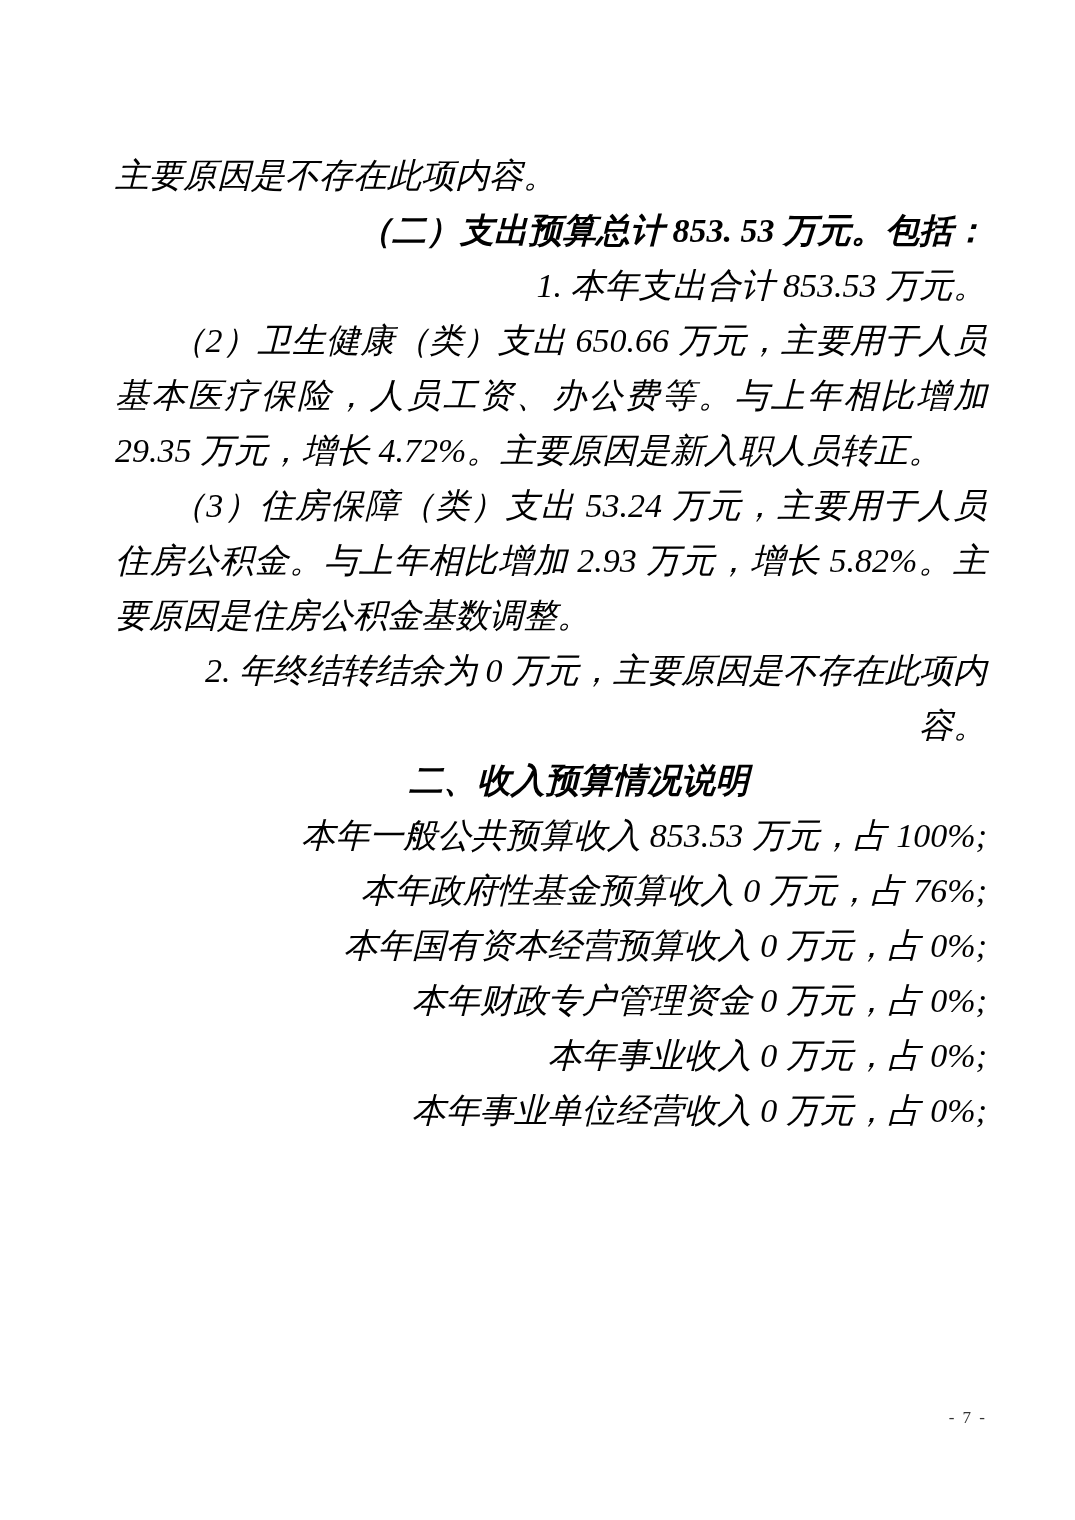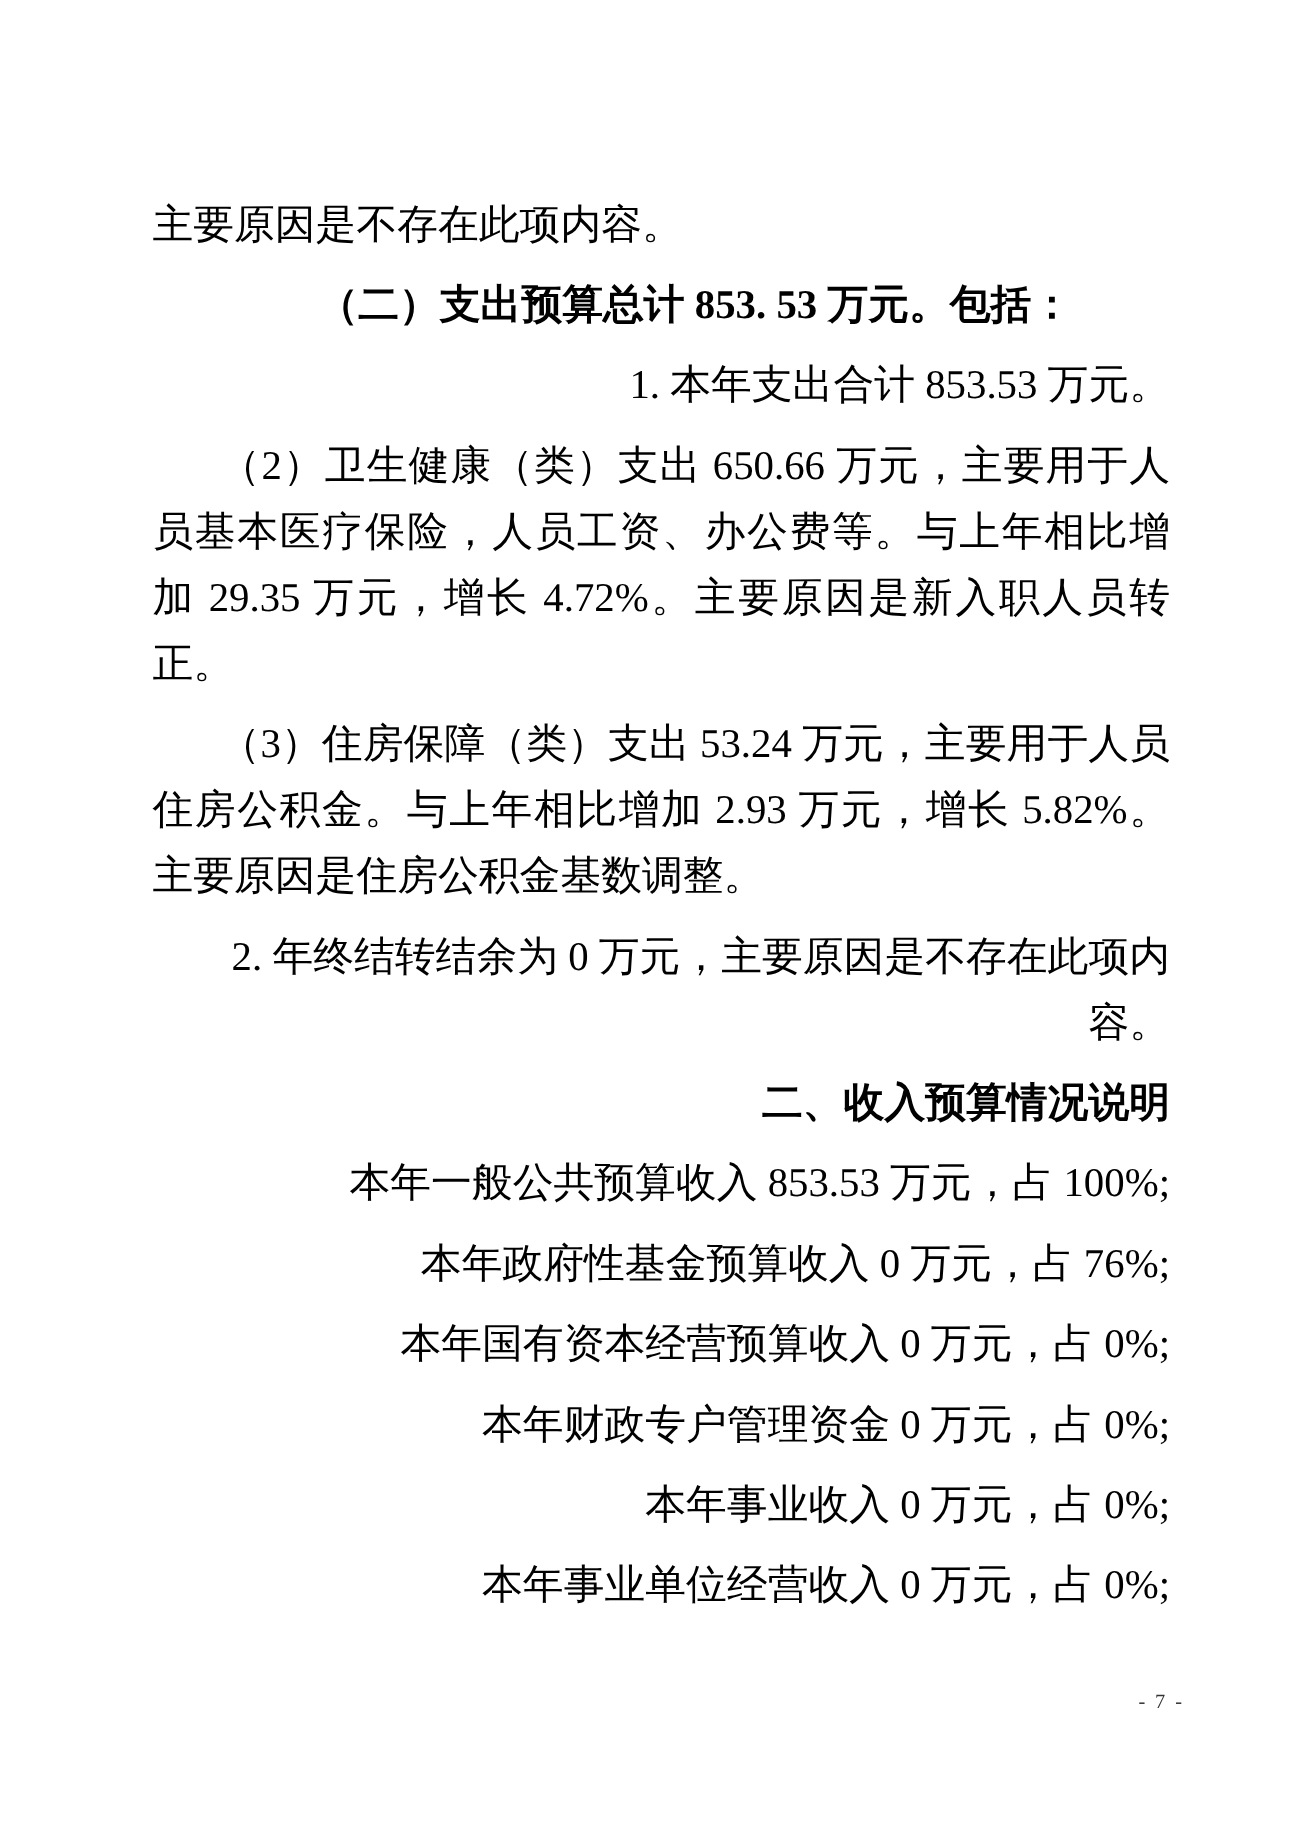--- a/index.html
+++ b/index.html
@@ -18,35 +18,36 @@
     position: absolute;
     left: 115px;
     top: 148px;
     width: 872px;
     font-family: "Liberation Serif", "DejaVu Serif", serif;
     font-size: 34px;
     line-height: 55px;
     color: #000000;
   }
   .para {
-    margin: 12px;
+    margin: 0;
     text-align: justify;
     text-indent: 56px;
+    font-style: italic;
   }
   .para.cont {
     text-indent: 0;
   }
   .para.kai-heading {
     font-weight: 700;
-    text-align: center;
+    text-align: right;
   }
   .para.hei-heading {
     font-family: "Liberation Sans", "DejaVu Sans", sans-serif;
     font-weight: 700;
-    text-align: right;
+    text-align: center;
   }
   .para.single {
     text-align: right;
   }
   .footer {
     position: absolute;
     top: 1408px;
     right: 88px;
     font-family: "Liberation Serif", "DejaVu Serif", serif;
     font-size: 17px;

